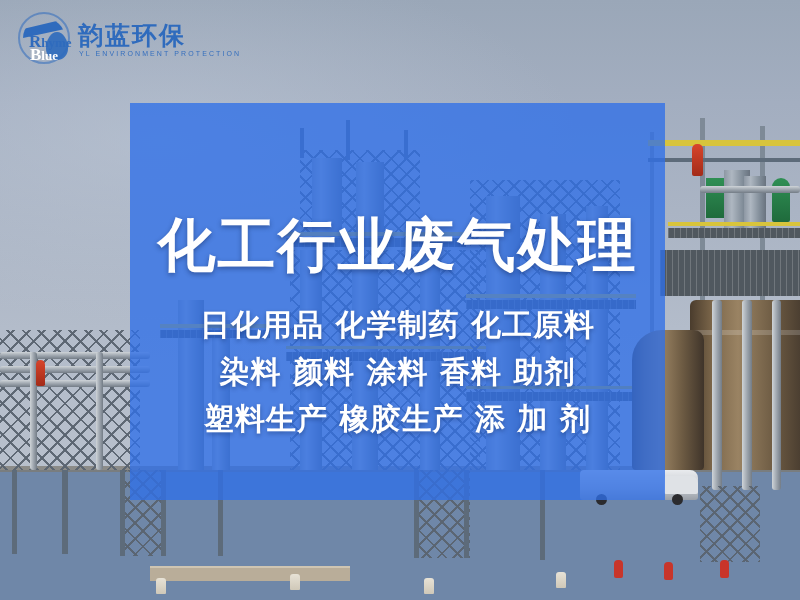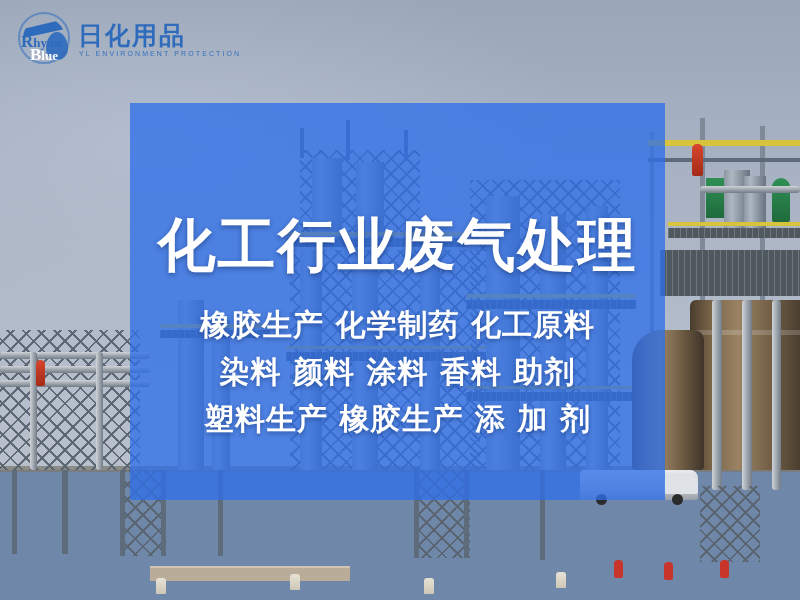--- a/index.html
+++ b/index.html
@@ -128,21 +128,21 @@
   }
   .mark-drop {
     position:absolute; left:28px; top:20px; width:22px; height:28px;
     background:#2f6bbd;
     border-radius:50% 50% 50% 50%/60% 60% 40% 40%;
     opacity:.92;
   }
   .mark-txt {
     position:absolute; color:#2f6bbd; font-family:"Liberation Serif", serif; font-weight:bold;
   }
-  .mark-rhyme { left:3px; top:20px; font-size:13px; }
+  .mark-rhyme { left:3px; top:20px; font-size:13px;padding-left:8px; }
   .mark-rhyme .big { font-size:17px; }
   .mark-blue  { left:12px; top:33px; font-size:13px; color:#ffffff; }
   .mark-blue .big { font-size:17px; }
 
   .logo-cn {
     position:absolute; left:60px; top:9px;
     color:#2f6bbd;
     font-family:"DejaVu Sans", sans-serif;
     font-weight:bold;
     font-size:25px;
@@ -272,32 +272,32 @@
     <div class="worker" style="left:614px; top:560px;"></div>
     <div class="worker" style="left:664px; top:562px;"></div>
     <div class="worker" style="left:720px; top:560px;"></div>
   </div>
 
   <div class="overlay-panel"></div>
 
   <div class="text-block">
     <div class="headline">化工行业废气处理</div>
     <div class="sub-list">
-      <div class="sub-line">橡胶生产 化学制药 化工原料</div>
+      <div class="sub-line">日化用品 化学制药 化工原料</div>
       <div class="sub-line">染料 颜料 涂料 香料 助剂</div>
       <div class="sub-line">塑料生产 橡胶生产 添 加 剂</div>
     </div>
   </div>
 
   <div class="logo">
     <div class="logo-mark">
       <div class="mark-ring"></div>
       <div class="mark-swoosh"></div>
       <div class="mark-drop"></div>
       <div class="mark-txt mark-rhyme"><span class="big">R</span><span>hyme</span></div>
       <div class="mark-txt mark-blue"><span class="big">B</span><span>lue</span></div>
     </div>
-    <div class="logo-cn">日化用品</div>
+    <div class="logo-cn">韵蓝环保</div>
     <div class="logo-en">YL ENVIRONMENT PROTECTION</div>
   </div>
 
 
 </div>
 
 </body></html>

